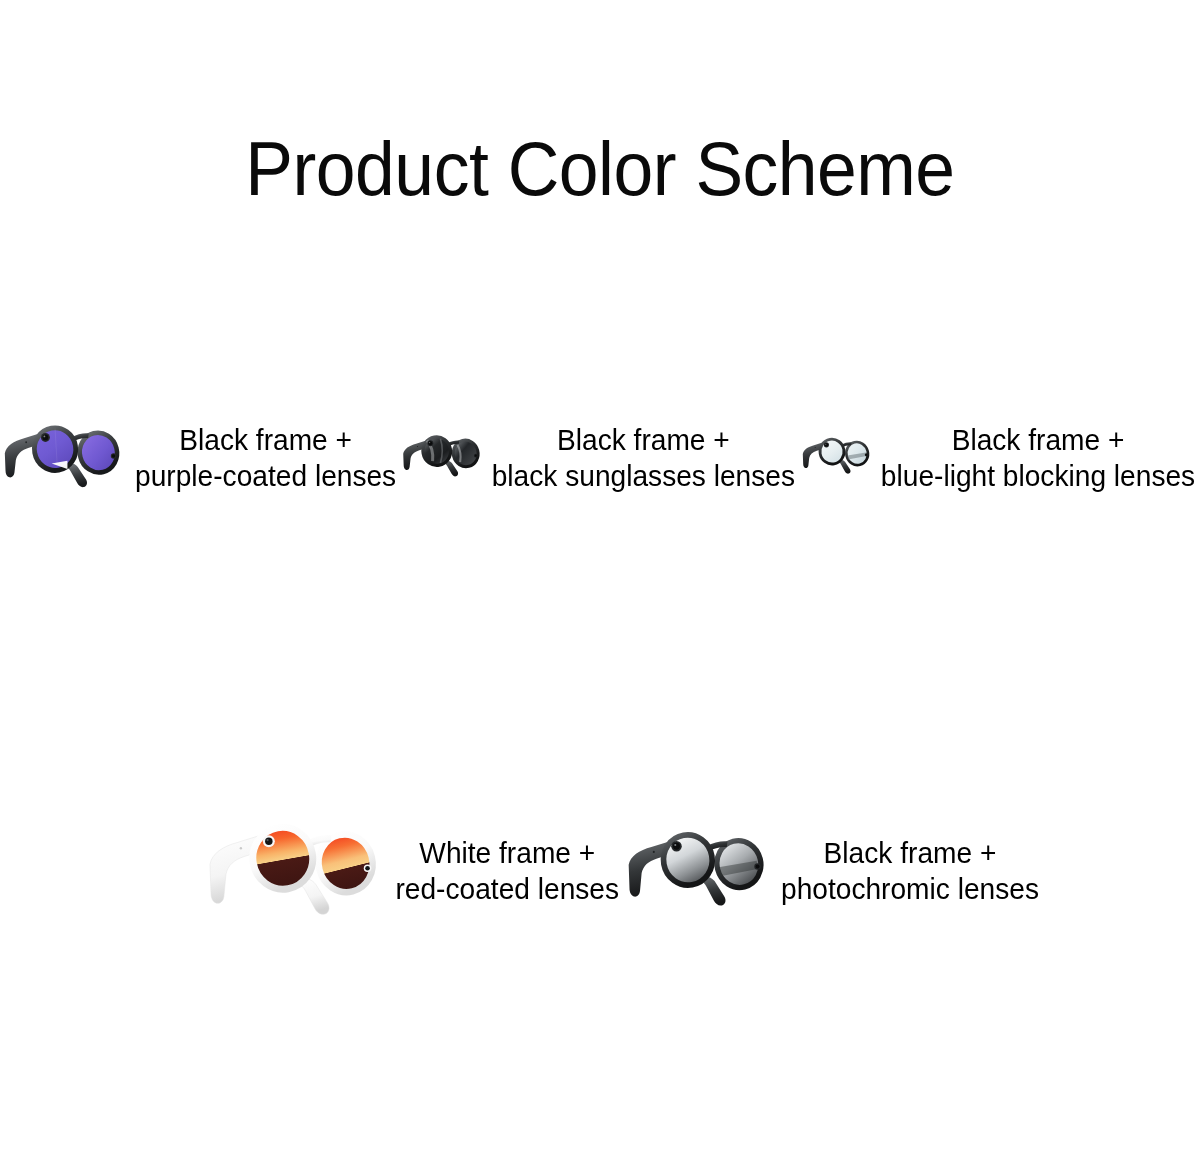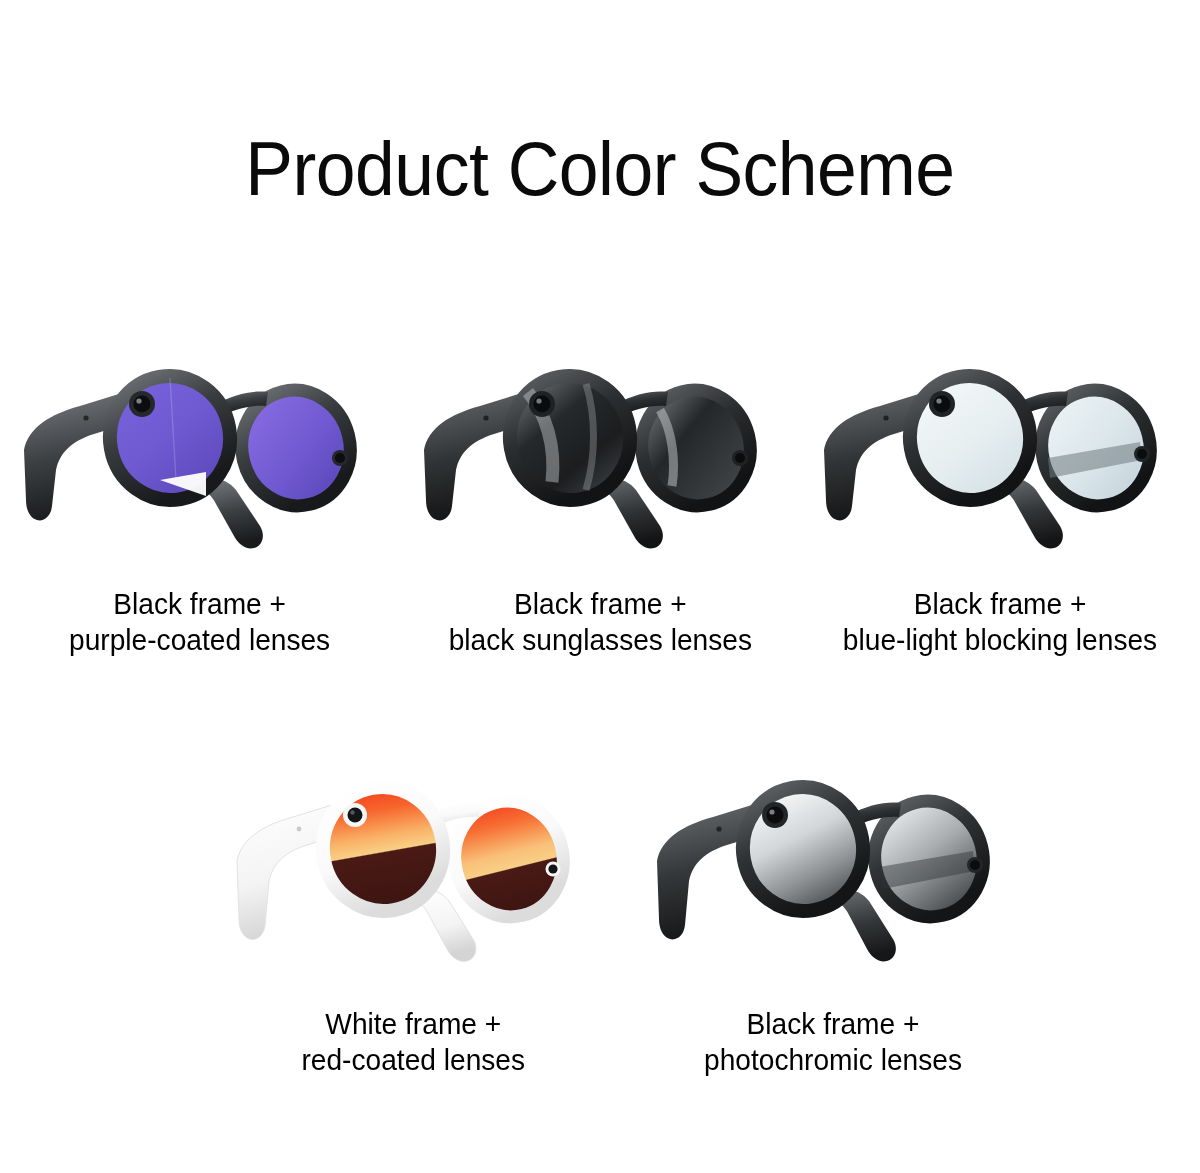--- a/index.html
+++ b/index.html
@@ -46,21 +46,21 @@
     width: 1200px;
     display: flex;
     justify-content: center;
   }
   .row-top  { top: 330px; }
   .row-bottom { top: 735px; padding-left: 23px; }
 
   .cell {
     width: 400px;
     display: flex;
-    flex-direction: column;
+    flex-direction: row;
     align-items: center;
   }
   .row-bottom .cell { width: 420px; }
 
   .product-stage {
     width: 380px;
     height: 250px;
     position: relative;
   }
   .row-bottom .product-stage { height: 265px; }

